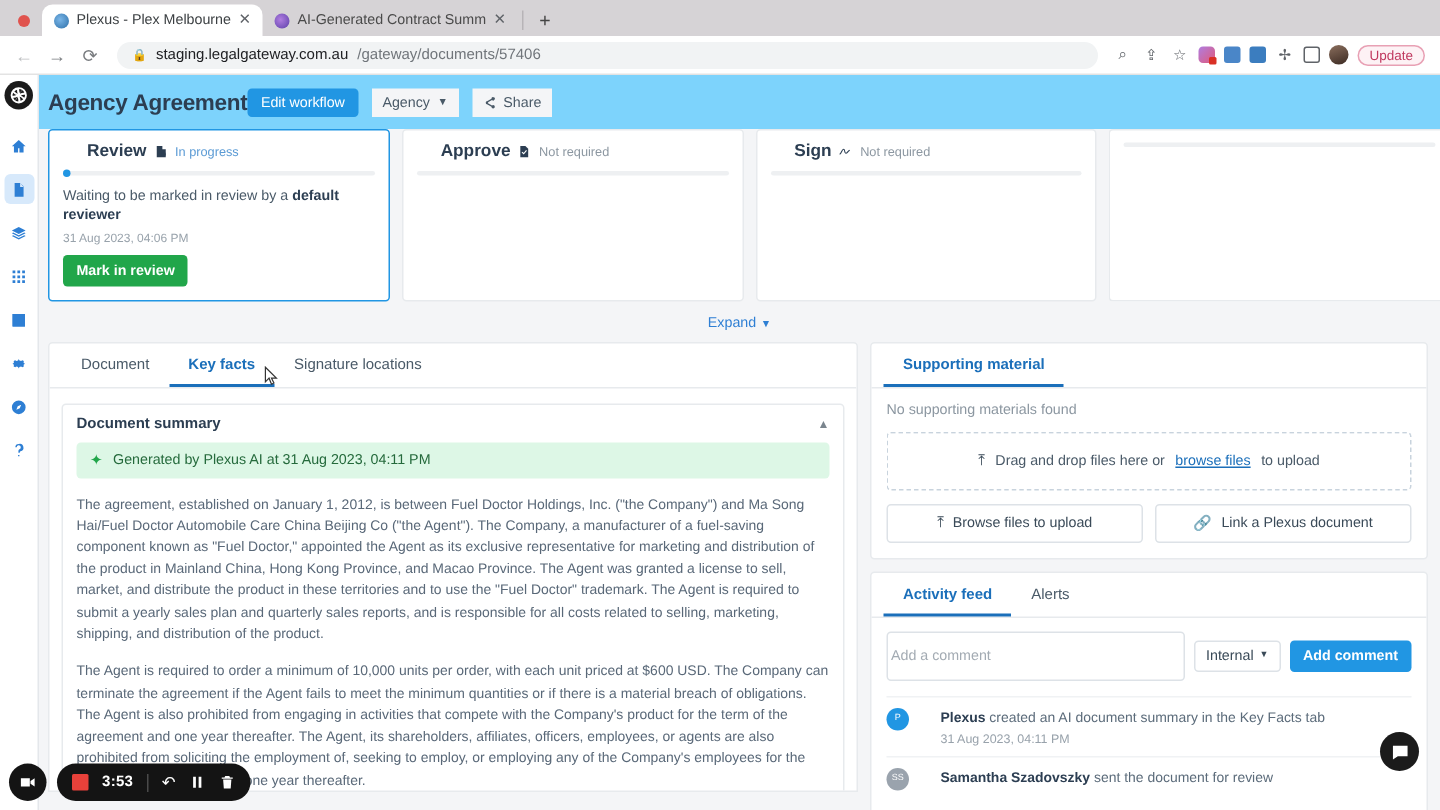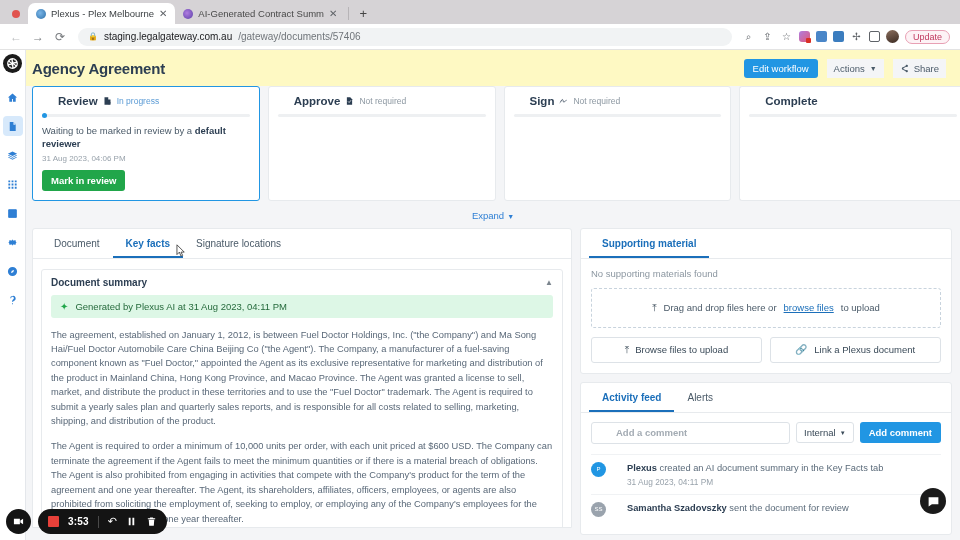--- a/index.html
+++ b/index.html
@@ -106,22 +106,22 @@
   .userbox { display: flex; align-items: center; gap: 6px; padding-left: 8px; }
   .avatar-sm {
     width: 17px; height: 17px; border-radius: 50%; background: #9aa3ad;
     color: #fff; font-size: 7px; display: flex; align-items: center; justify-content: center;
     letter-spacing: 0.2px;
   }
   .username { font-size: 10px; color: #3b6fa0; }
   .caret { font-size: 7px; color: #5b8fbf; }
 
   .pagehead {
-    display: flex; align-items: center; justify-content: space-between;
-    padding: 9px 14px 8px 6px; background: #fef9c3;
+    display: flex; align-items: center; 
+    padding: 9px 14px 8px 6px; background: #7dd3fc;
   }
   .pagetitle { font-size: 15px; font-weight: bold; color: #2c3e52; letter-spacing: -0.2px; }
   .headbtns { display: flex; align-items: center; gap: 9px; }
   .btn-primary {
     background: #2196e3; color: #fff; font-size: 9.5px; border-radius: 3px;
     padding: 4px 9px; border: none;
   }
   .btn-ghost {
     background: #f4f5f7; color: #4a5a68; font-size: 9.5px; padding: 4px 7px;
     display: flex; align-items: center; gap: 5px; border: none;
@@ -209,22 +209,22 @@
   .upload-icon { font-size: 10px; color: #3a4a58; }
   .btnrow { display: flex; gap: 8px; }
   .btn-outline {
     flex: 1; border: 1px solid #dde2e7; border-radius: 3px; background: #fff;
     font-size: 9.5px; color: #3a4a58; padding: 6px 4px;
     display: flex; align-items: center; justify-content: center; gap: 6px;
   }
 
   .commentrow { display: flex; gap: 6px; align-items: center; margin-bottom: 10px; }
   .commentinput {
-    flex: 1; height: 22px; border: 1px solid #dde2e7; border-radius: 3px;
-    font-size: 9.5px; color: #a3abb3; display: flex; align-items: center; padding: 0 24px; font-weight: bold;
+    flex: 1; height: 33px; border: 1px solid #dde2e7; border-radius: 3px;
+    font-size: 9.5px; color: #a3abb3; display: flex; align-items: center; padding: 0 2px;
   }
   .selectbox {
     border: 1px solid #dde2e7; border-radius: 3px; font-size: 9.5px;
     color: #3a4a58; padding: 4px 7px; display: flex; align-items: center; gap: 4px;
   }
   .btn-addcomment {
     background: #2196e3; color: #fff; font-size: 9.5px; border: none;
     border-radius: 3px; padding: 5px 9px; font-weight: bold;
   }
   .feeditem { display: flex; gap: 21px; padding: 7px 0; border-top: 1px solid #f0f2f4; }
@@ -360,21 +360,21 @@
     </div>
 
     <div class="content">
 
 
       <div class="pagehead">
         <div class="pagetitle">Agency Agreement</div>
         <div class="headbtns">
           <button class="btn-primary">Edit workflow</button>
           <button class="btn-ghost">
-            <span>Actions</span>
+            <span>Agency</span>
             <span style="font-size:7px">▼</span>
           </button>
           <button class="btn-ghost">
             <svg viewBox="0 0 24 24">
                 <path d="M18 16a3 3 0 0 0-2 .8L9 13v-2l7-3.8A3 3 0 1 0 15 5l-7 3.8a3 3 0 1 0 0 6.4l7 3.8A3 3 0 1 0 18 16z"></path>
               </svg>
             <span>Share</span>
           </button>
         </div>
       </div>
@@ -423,23 +423,20 @@
               <svg viewBox="0 0 24 24">
                   <path d="M2 17c3-1 4-9 7-9s1 7 4 7 4-5 7-5" fill="none" stroke="#2c3e52" stroke-width="2"></path>
                 </svg>
             </span>
             <span class="wfstatus">Not required</span>
           </div>
           <div class="wfbar"></div>
         </div>
 
         <div class="wfcard last">
-          <div class="wfhead">
-            <span class="wftitle">Complete</span>
-          </div>
           <div class="wfbar"></div>
         </div>
       </div>
 
       <div class="expandrow">
         <span class="expandlink">
           <span>Expand</span><span class="ch">▼</span>
         </span>
       </div>
 

